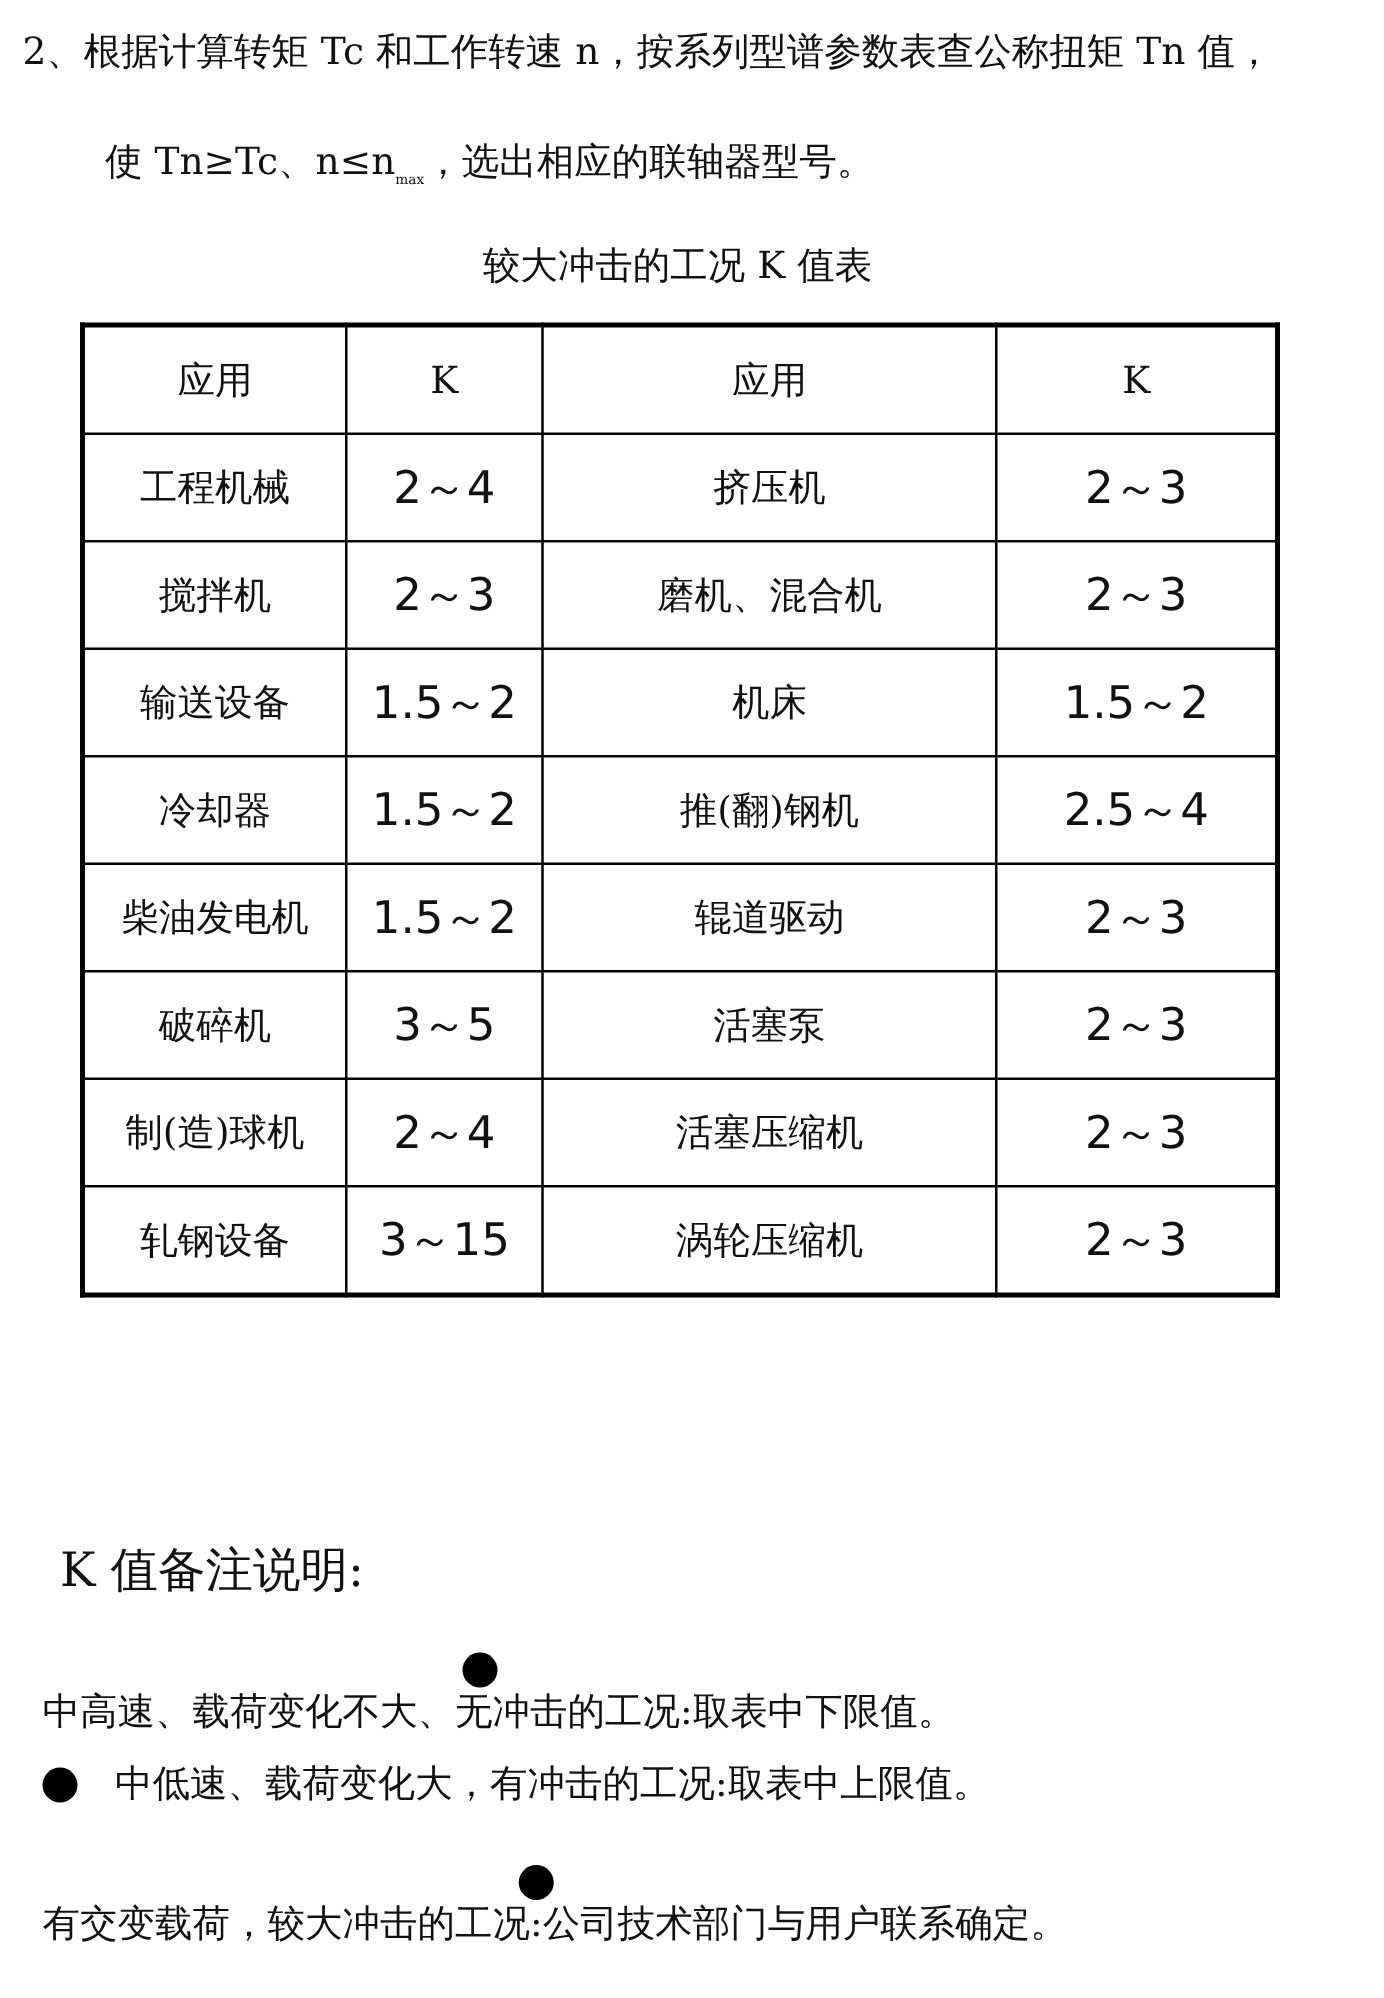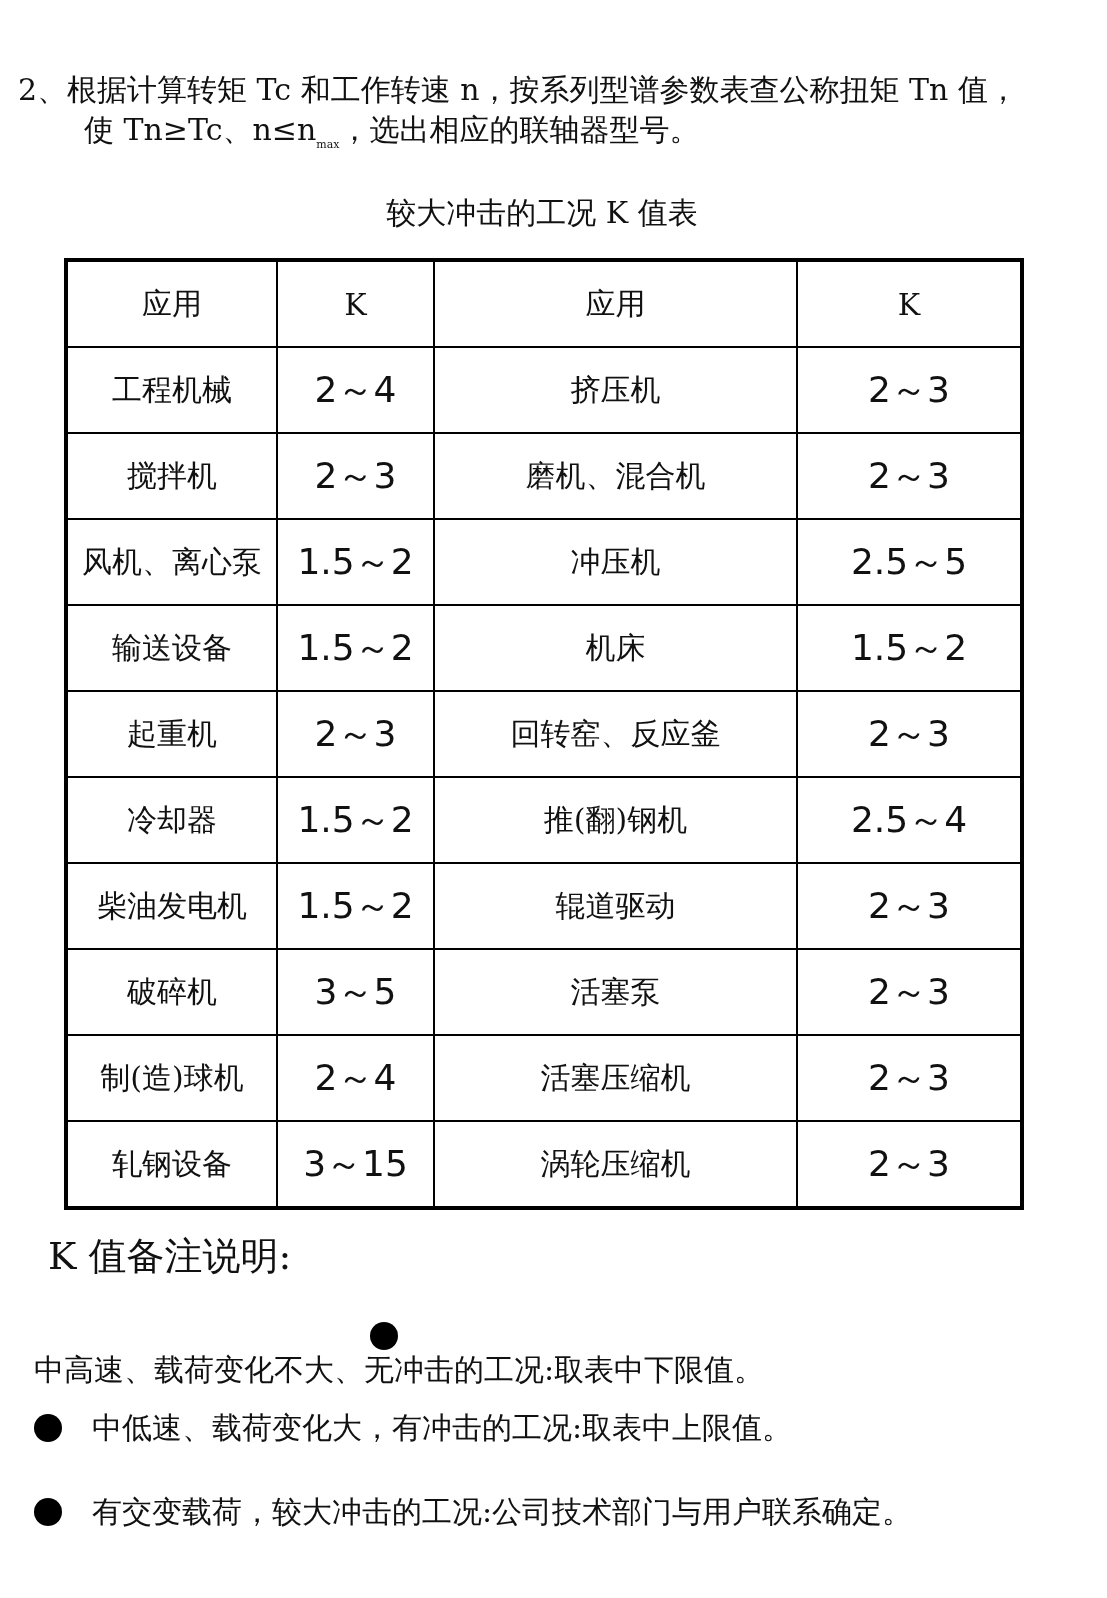--- a/index.html
+++ b/index.html
@@ -15,21 +15,21 @@
       color: #111111;
       font-family: "DejaVu Serif", "Liberation Serif", serif;
     }
     .line {
       position: absolute;
       font-size: 30px;
       line-height: 40px;
       white-space: nowrap;
       letter-spacing: 0px;
     }
-    #line1 { left: 18px; top: 22px; margin-top: 48px; }
+    #line1 { left: 18px; top: 22px; }
     #line2 { left: 84px; top: 110px; }
     .sub {
       font-size: 11px;
       vertical-align: -8px;
     }
     #table-title {
       position: absolute;
       left: 0;
       width: 1084px;
       top: 193px;
@@ -83,21 +83,21 @@
     .bullet {
       display: inline-block;
       width: 28px;
       height: 28px;
       border-radius: 50%;
       background: #000;
       margin-right: 30px;
     }
     #note1 { top: 1322px; flex-direction: column; }
     #note2 { top: 1408px; }
-    #note3 { top: 1492px; }
+    #note3 { top: 1492px; flex-direction: column; }
   </style>
 </head>
 <body>
 
 <div id="line1" class="line">2、根据计算转矩 Tc 和工作转速 n，按系列型谱参数表查公称扭矩 Tn 值，</div>
 <div id="line2" class="line"><span>使 Tn≥Tc、n≤n</span><span class="sub">max</span><span>，选出相应的联轴器型号。</span></div>
 
 <div id="table-title">较大冲击的工况 K 值表</div>
 
 <table id="ktable">
@@ -120,36 +120,24 @@
       <td>挤压机</td>
       <td class="num">2～3</td>
     </tr>
     <tr>
       <td>搅拌机</td>
       <td class="num">2～3</td>
       <td>磨机、混合机</td>
       <td class="num">2～3</td>
     </tr>
     <tr>
-      <td>风机、离心泵</td>
-      <td class="num">1.5～2</td>
-      <td>冲压机</td>
-      <td class="num">2.5～5</td>
-    </tr>
-    <tr>
       <td>输送设备</td>
       <td class="num">1.5～2</td>
       <td>机床</td>
       <td class="num">1.5～2</td>
-    </tr>
-    <tr>
-      <td>起重机</td>
-      <td class="num">2～3</td>
-      <td>回转窑、反应釜</td>
-      <td class="num">2～3</td>
     </tr>
     <tr>
       <td>冷却器</td>
       <td class="num">1.5～2</td>
       <td>推(翻)钢机</td>
       <td class="num">2.5～4</td>
     </tr>
     <tr>
       <td>柴油发电机</td>
       <td class="num">1.5～2</td>

